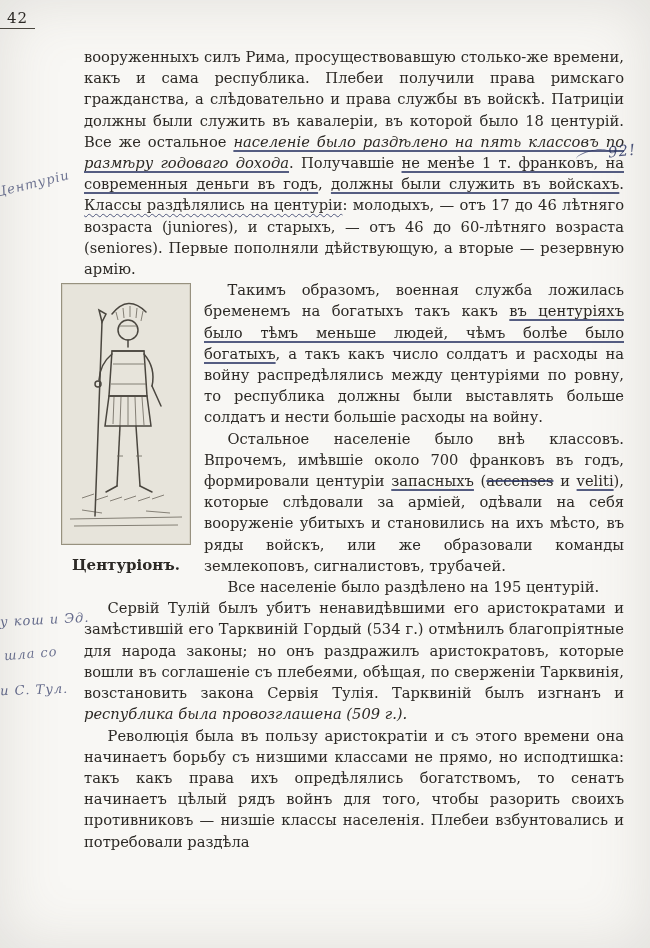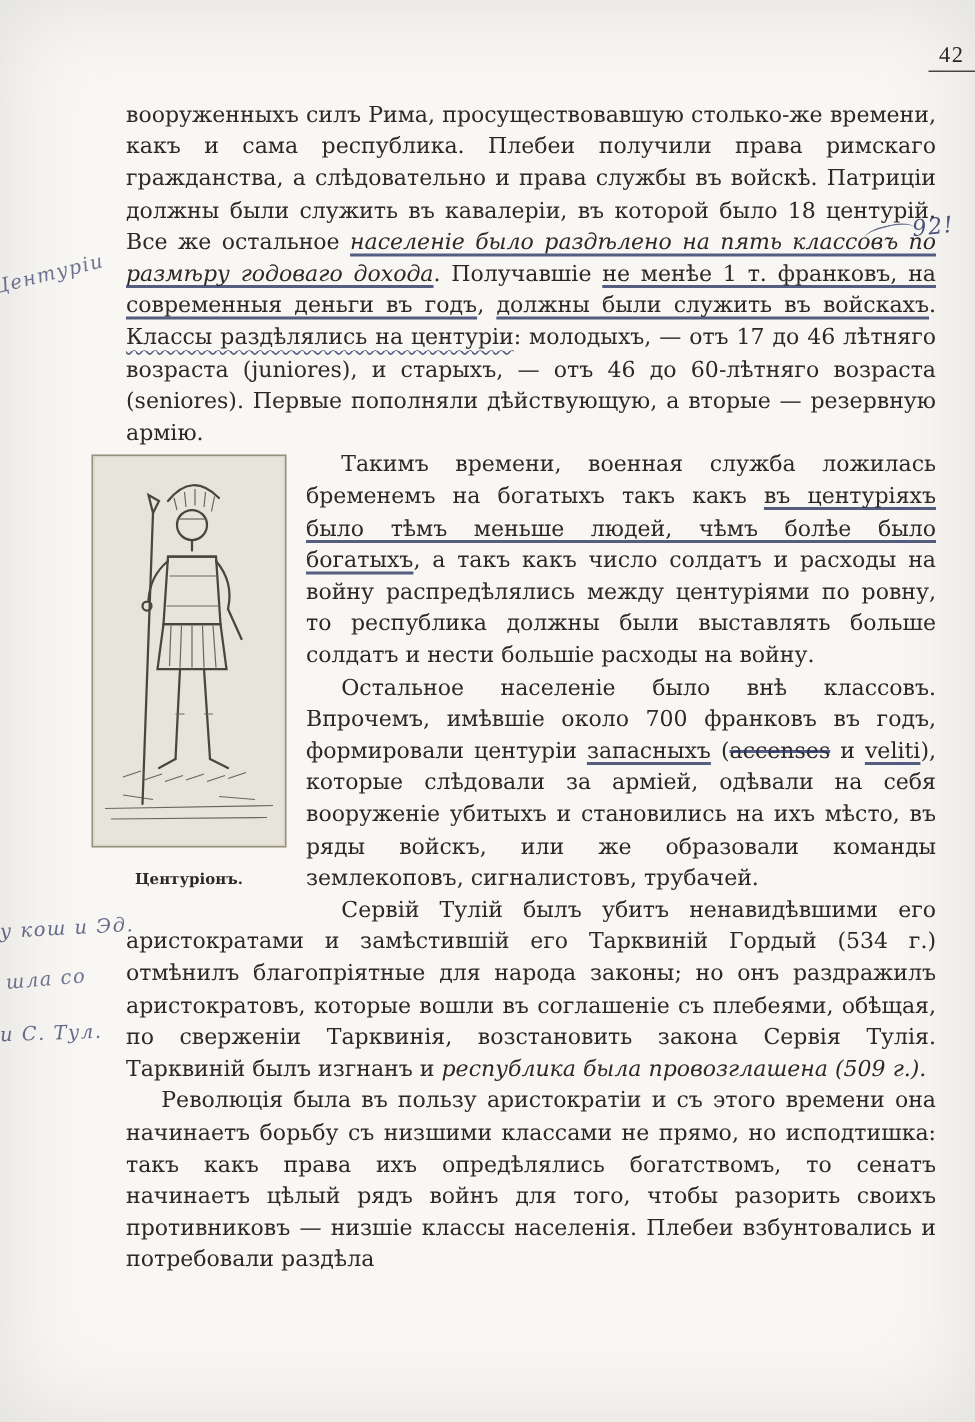--- a/index.html
+++ b/index.html
@@ -13,24 +13,23 @@
     color: #2c2925;
   }
   #page {
     position: relative;
     width: 650px;
     height: 948px;
     background: #f8f7f4;
     box-shadow: inset 0 0 60px rgba(120,115,105,0.18);
   }
   .pageno-wrap {
-    text-align: right;
-    padding-top: 28px;
+    text-align: left;
+    padding-top: 8px;
     height: 26px;
-    font-family: Liberation Serif, serif;
   }
   .pageno {
     display: inline-block;
     font-size: 15px;
     letter-spacing: 1px;
     border-bottom: 1.5px solid #4a463f;
     padding: 0 7px 1px 7px;
   }
   .content {
     margin: 12px 26px 0 84px;
@@ -65,21 +64,21 @@
     text-align: center;
   }
   figure.fig .frame {
     width: 128px;
     height: 260px;
     background: #e7e4db;
     border: 1px solid #97917f;
     box-shadow: 0 0 0 1px #d8d4c8 inset;
   }
   figure.fig figcaption {
-    font-size: 10px;
+    font-size: 15px;
     font-weight: bold;
     margin-top: 5px;
     text-indent: 0;
   }
   .note {
     position: absolute;
     font-style: italic;
     color: rgba(43, 53, 99, 0.85);
     white-space: nowrap;
     pointer-events: none;
@@ -160,25 +159,26 @@
         <path class="thin" d="M55 172 L61 172 M74 172 L80 172"></path>
 
         <path class="ln" d="M55 202 L44 208"></path>
         <path class="ln" d="M78 202 L90 208"></path>
 
         <path class="thin" d="M20 214 L32 210 M34 216 L46 212 M48 217 L60 213 M62 216 L74 212 M76 217 L88 213 M90 215 L102 211"></path>
       </svg>
       <figcaption>Центуріонъ.</figcaption>
     </figure>
 
-    <p><span>Такимъ времени, военная служба ложилась бременемъ на богатыхъ такъ какъ </span><span class="hand-u">въ центуріяхъ было тѣмъ меньше людей, чѣмъ болѣе было богатыхъ</span><span>, а такъ какъ число солдатъ и расходы на войну распредѣлялись между центуріями по ровну, то республика должны были выставлять больше солдатъ и нести большіе расходы на войну.</span></p>
+    <p><span>Такимъ образомъ, военная служба ложилась бременемъ на богатыхъ такъ какъ </span><span class="hand-u">въ центуріяхъ было тѣмъ меньше людей, чѣмъ болѣе было богатыхъ</span><span>, а такъ какъ число солдатъ и расходы на войну распредѣлялись между центуріями по ровну, то республика должны были выставлять больше солдатъ и нести большіе расходы на войну.</span></p>
 
 
     <p><span>Остальное населеніе было внѣ классовъ. Впрочемъ, имѣвшіе около 700 франковъ въ годъ, формировали центуріи </span><span class="hand-u">запасныхъ</span><span> (</span><span class="hand-strike">accenses</span><span> и </span><span class="hand-u">veliti</span><span>), которые слѣдовали за арміей, одѣвали на себя вооруженіе убитыхъ и становились на ихъ мѣсто, въ ряды войскъ, или же образовали команды землекоповъ, сигналистовъ, трубачей.</span></p>
 
 
+    <p><span>Все населеніе было раздѣлено на 195 центурій.</span></p>
 
     <p><span>Сервій Тулій былъ убитъ ненавидѣвшими его аристократами и замѣстившій его Тарквиній Гордый (534 г.) отмѣнилъ благопріятные для народа законы; но онъ раздражилъ аристократовъ, которые вошли въ соглашеніе съ плебеями, обѣщая, по сверженіи Тарквинія, возстановить закона Сервія Тулія. Тарквиній былъ изгнанъ и </span><span class="it">республика была провозглашена</span><span class="it"> (509 г.).</span></p>
 
     <p><span>Революція была въ пользу аристократіи и съ этого времени она начинаетъ борьбу съ низшими классами не прямо, но исподтишка: такъ какъ права ихъ опредѣлялись богатствомъ, то сенатъ начинаетъ цѣлый рядъ войнъ для того, чтобы разорить своихъ противниковъ — низшіе классы населенія. Плебеи взбунтовались и потребовали раздѣла </span></p>
 
   </div>
 </div>
 
 </body></html>

